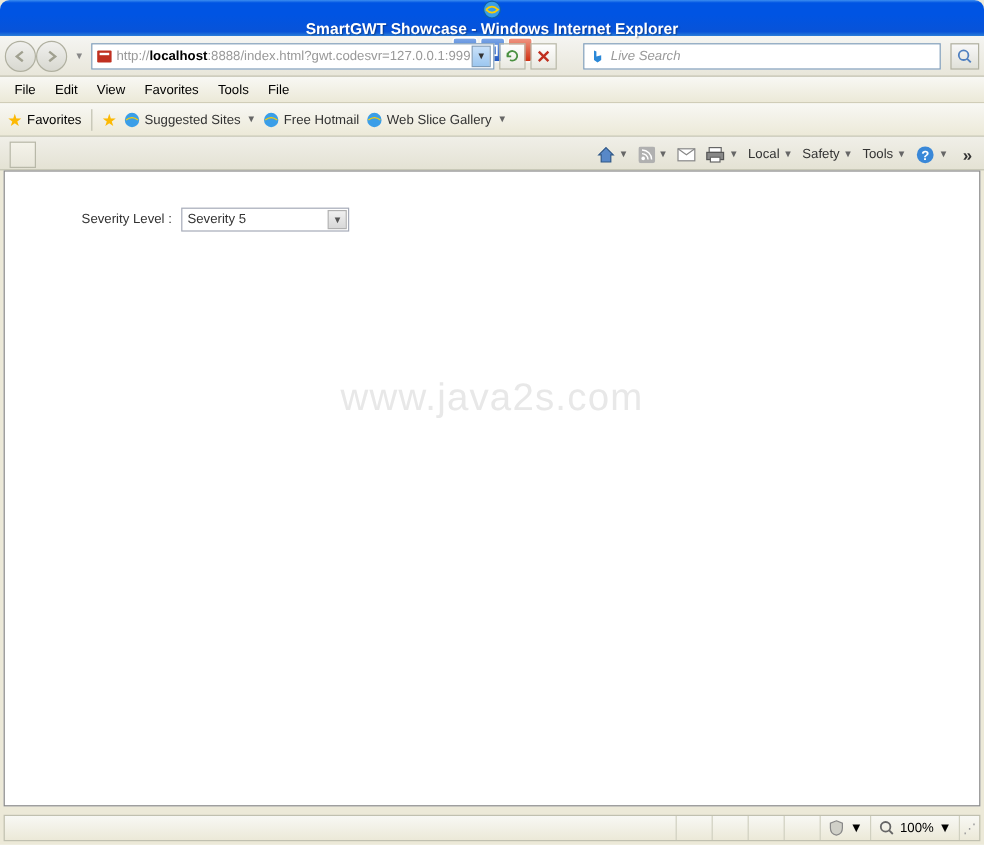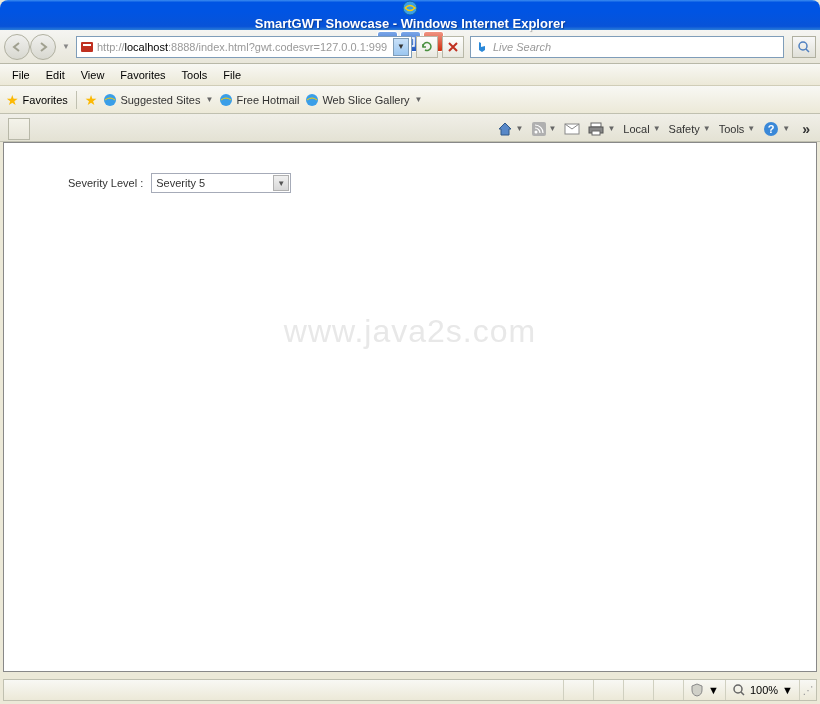--- a/index.html
+++ b/index.html
@@ -15,25 +15,25 @@
 .win-btn.close { background: linear-gradient(to bottom, #f09582, #d03012); }
 
 
 .navbar { height: 34px; background: linear-gradient(to bottom, #f5f5f2, #e8e6da); border-bottom: 1px solid #b8b8a8; display: flex; align-items: center; padding: 0 4px; gap: 4px; }
 .nav-arrows { display: flex; gap: 0; }
 .nav-arrow { width: 26px; height: 26px; border-radius: 50%; background: linear-gradient(to bottom, #f0f0ee, #d8d8d0); border: 1px solid #b0b0a0; display: flex; align-items: center; justify-content: center; color: #a0a090; font-size: 14px; }
 .nav-drop { width: 12px; height: 26px; display: flex; align-items: center; justify-content: center; color: #888; font-size: 8px; }
 .addr-box { flex: 0 0 336px; height: 22px; background: #fff; border: 1px solid #7f9db9; display: flex; align-items: center; padding: 0 2px; }
 .addr-icon { width: 16px; height: 16px; margin-right: 2px; }
 .addr-text { flex: 1; color: #000; white-space: nowrap; overflow: hidden; }
-.addr-text .bold { font-weight: normal; color: #000; }
+.addr-text .bold { font-weight: bold; color: #000; }
 .addr-text .gray { color: #999; }
 .addr-drop { width: 16px; height: 18px; background: linear-gradient(to bottom, #c8e0f8, #9cc7f0); border: 1px solid #7f9db9; display: flex; align-items: center; justify-content: center; font-size: 8px; color: #333; }
 .nav-icon-btn { width: 22px; height: 22px; border: 1px solid #b8b8a8; background: linear-gradient(to bottom, #fefefe, #e8e8e0); display: flex; align-items: center; justify-content: center; font-size: 12px; }
-.search-box { flex: 1; height: 22px; background: #fff; border: 1px solid #7f9db9; display: flex; align-items: center; padding: 0 4px; margin-left: 2px; }
+.search-box { flex: 1; height: 22px; background: #fff; border: 1px solid #7f9db9; display: flex; align-items: center; padding: 0 4px; margin-left: 18px; }
 .search-icon { width: 14px; height: 14px; margin-right: 4px; }
 .search-text { color: #999; font-style: italic; }
 .search-btn { width: 24px; height: 22px; background: linear-gradient(to bottom, #f8f8f8, #e0e0d8); border: 1px solid #b0b0a0; margin-left: 4px; display: flex; align-items: center; justify-content: center; }
 
 
 .menubar { height: 22px; background: linear-gradient(to bottom, #f8f8f4, #ece9d8); border-bottom: 1px solid #d0cdb8; display: flex; align-items: center; padding: 0 4px; }
 .menu-item { padding: 3px 8px; color: #000; }
 
 
 .favbar { height: 28px; background: linear-gradient(to bottom, #f8f8f4, #ece9d8); border-bottom: 1px solid #c0c0b0; display: flex; align-items: center; padding: 0 6px; gap: 6px; }

